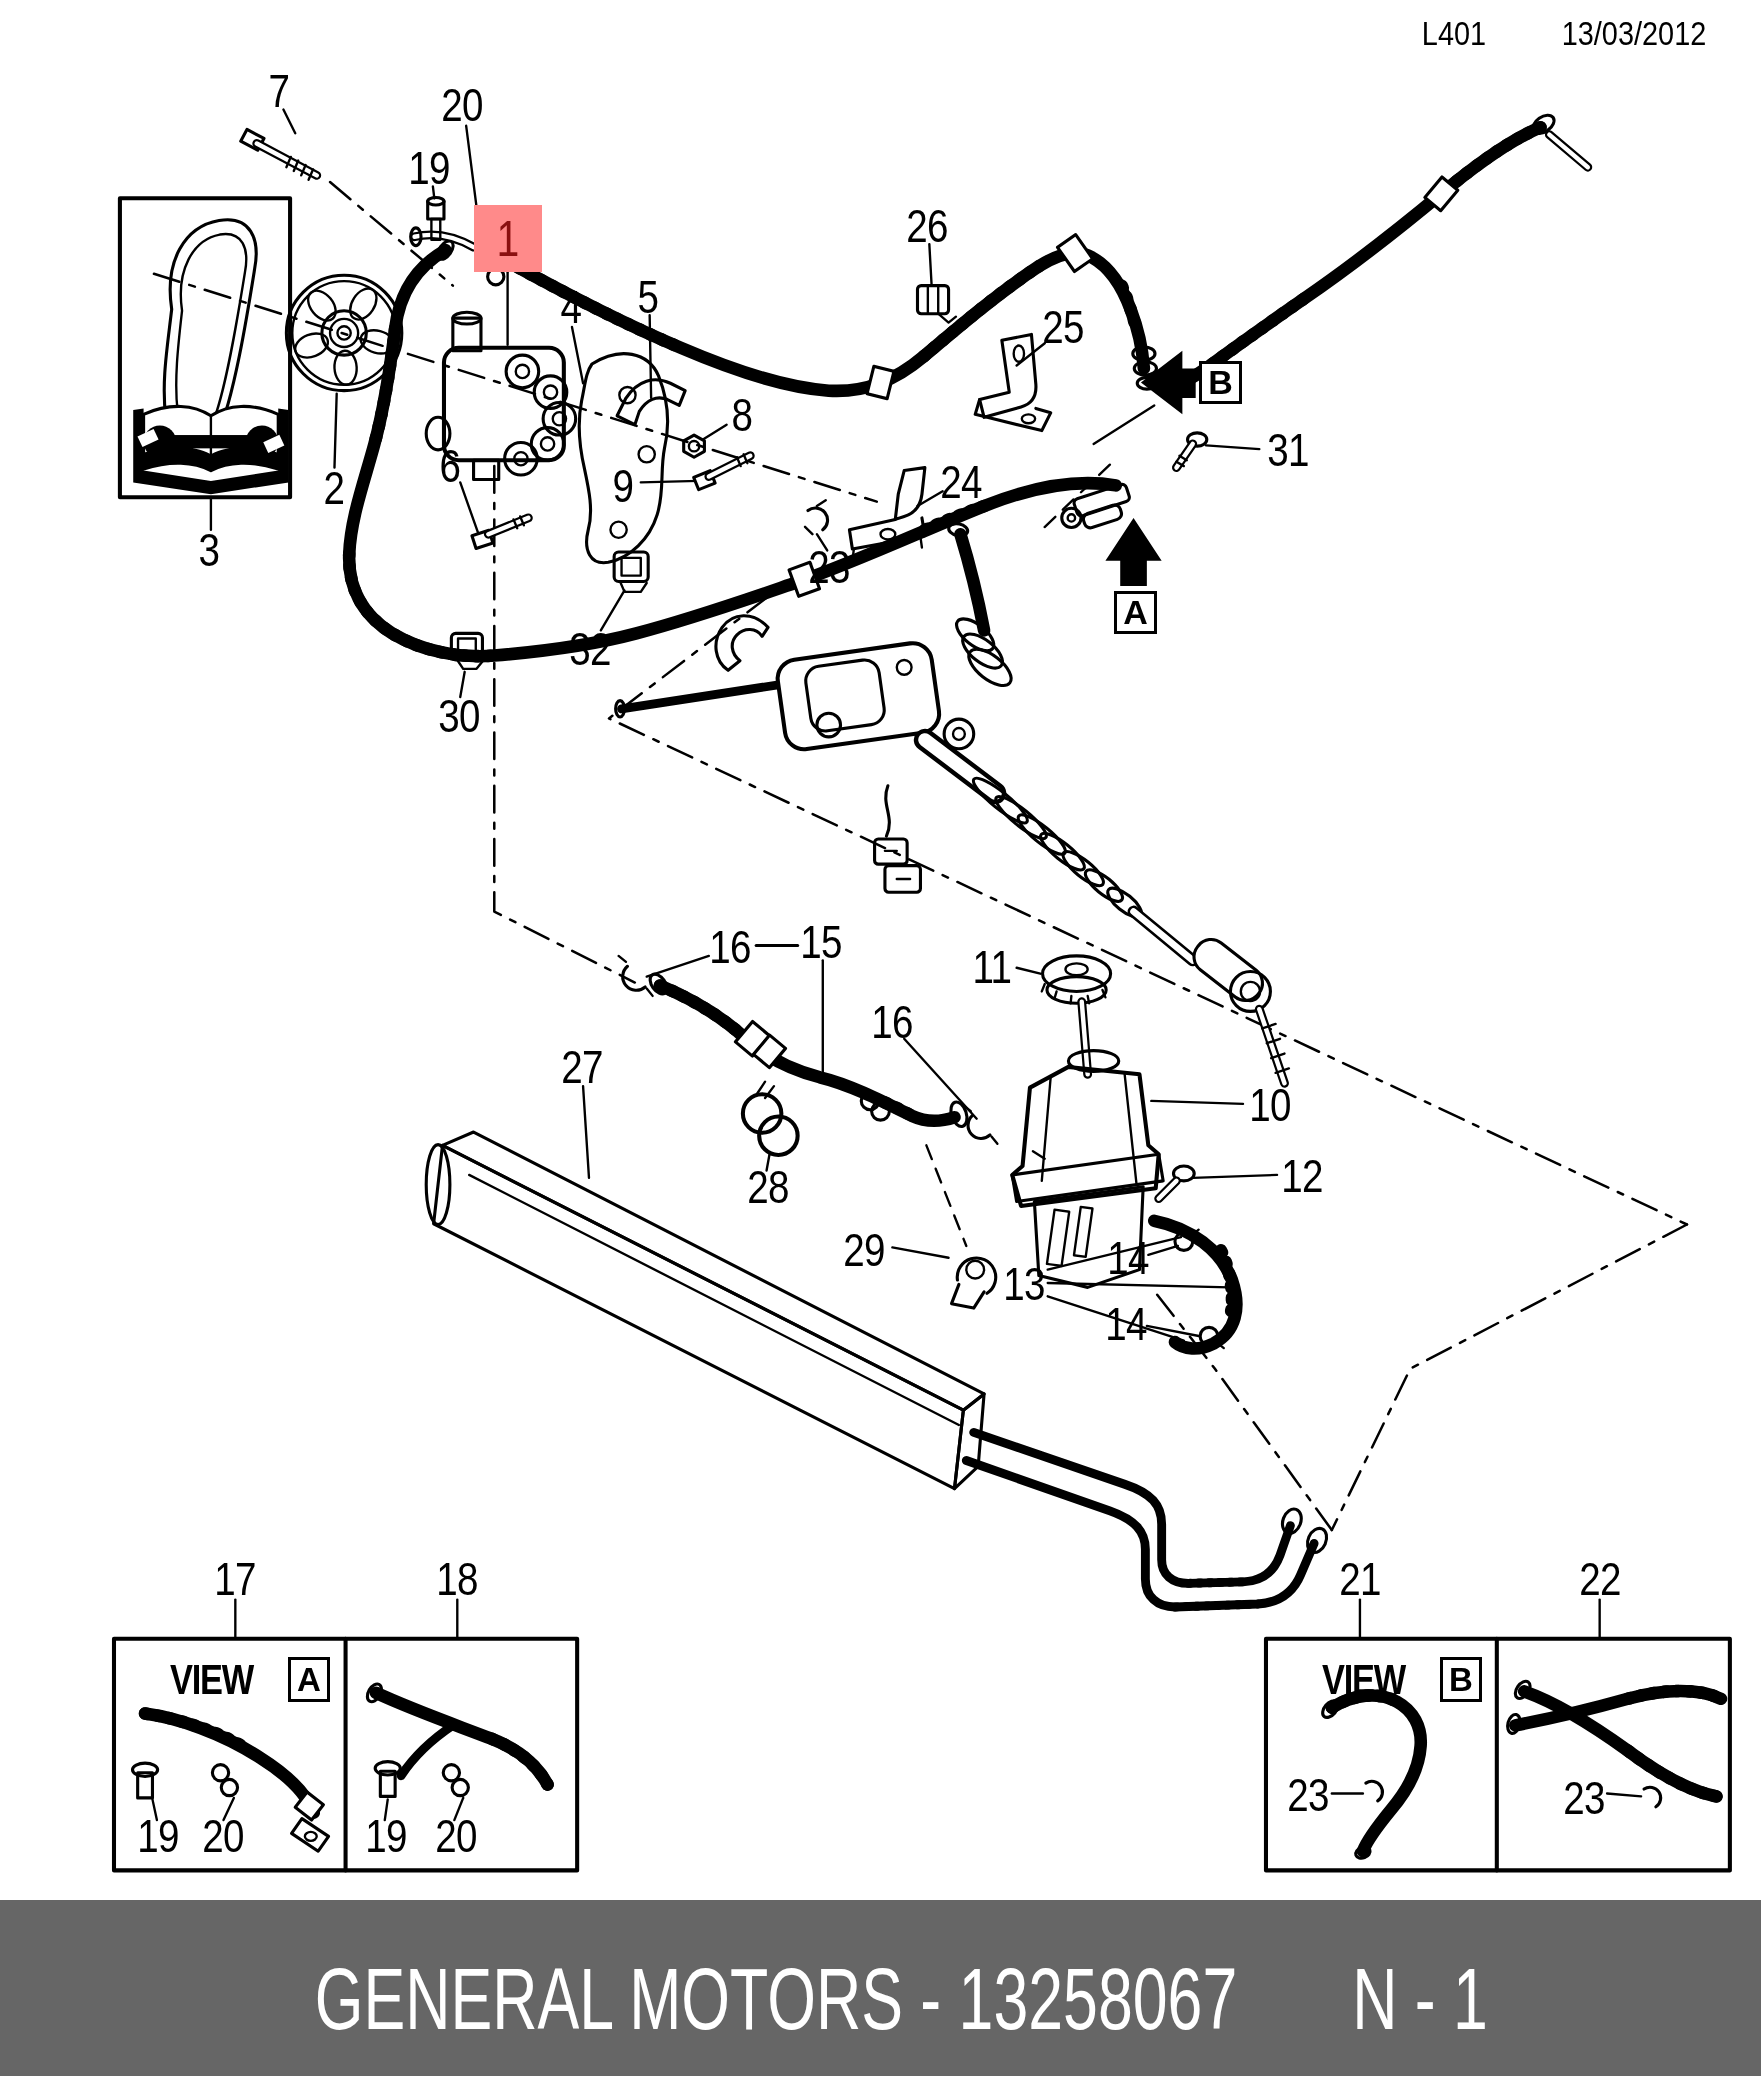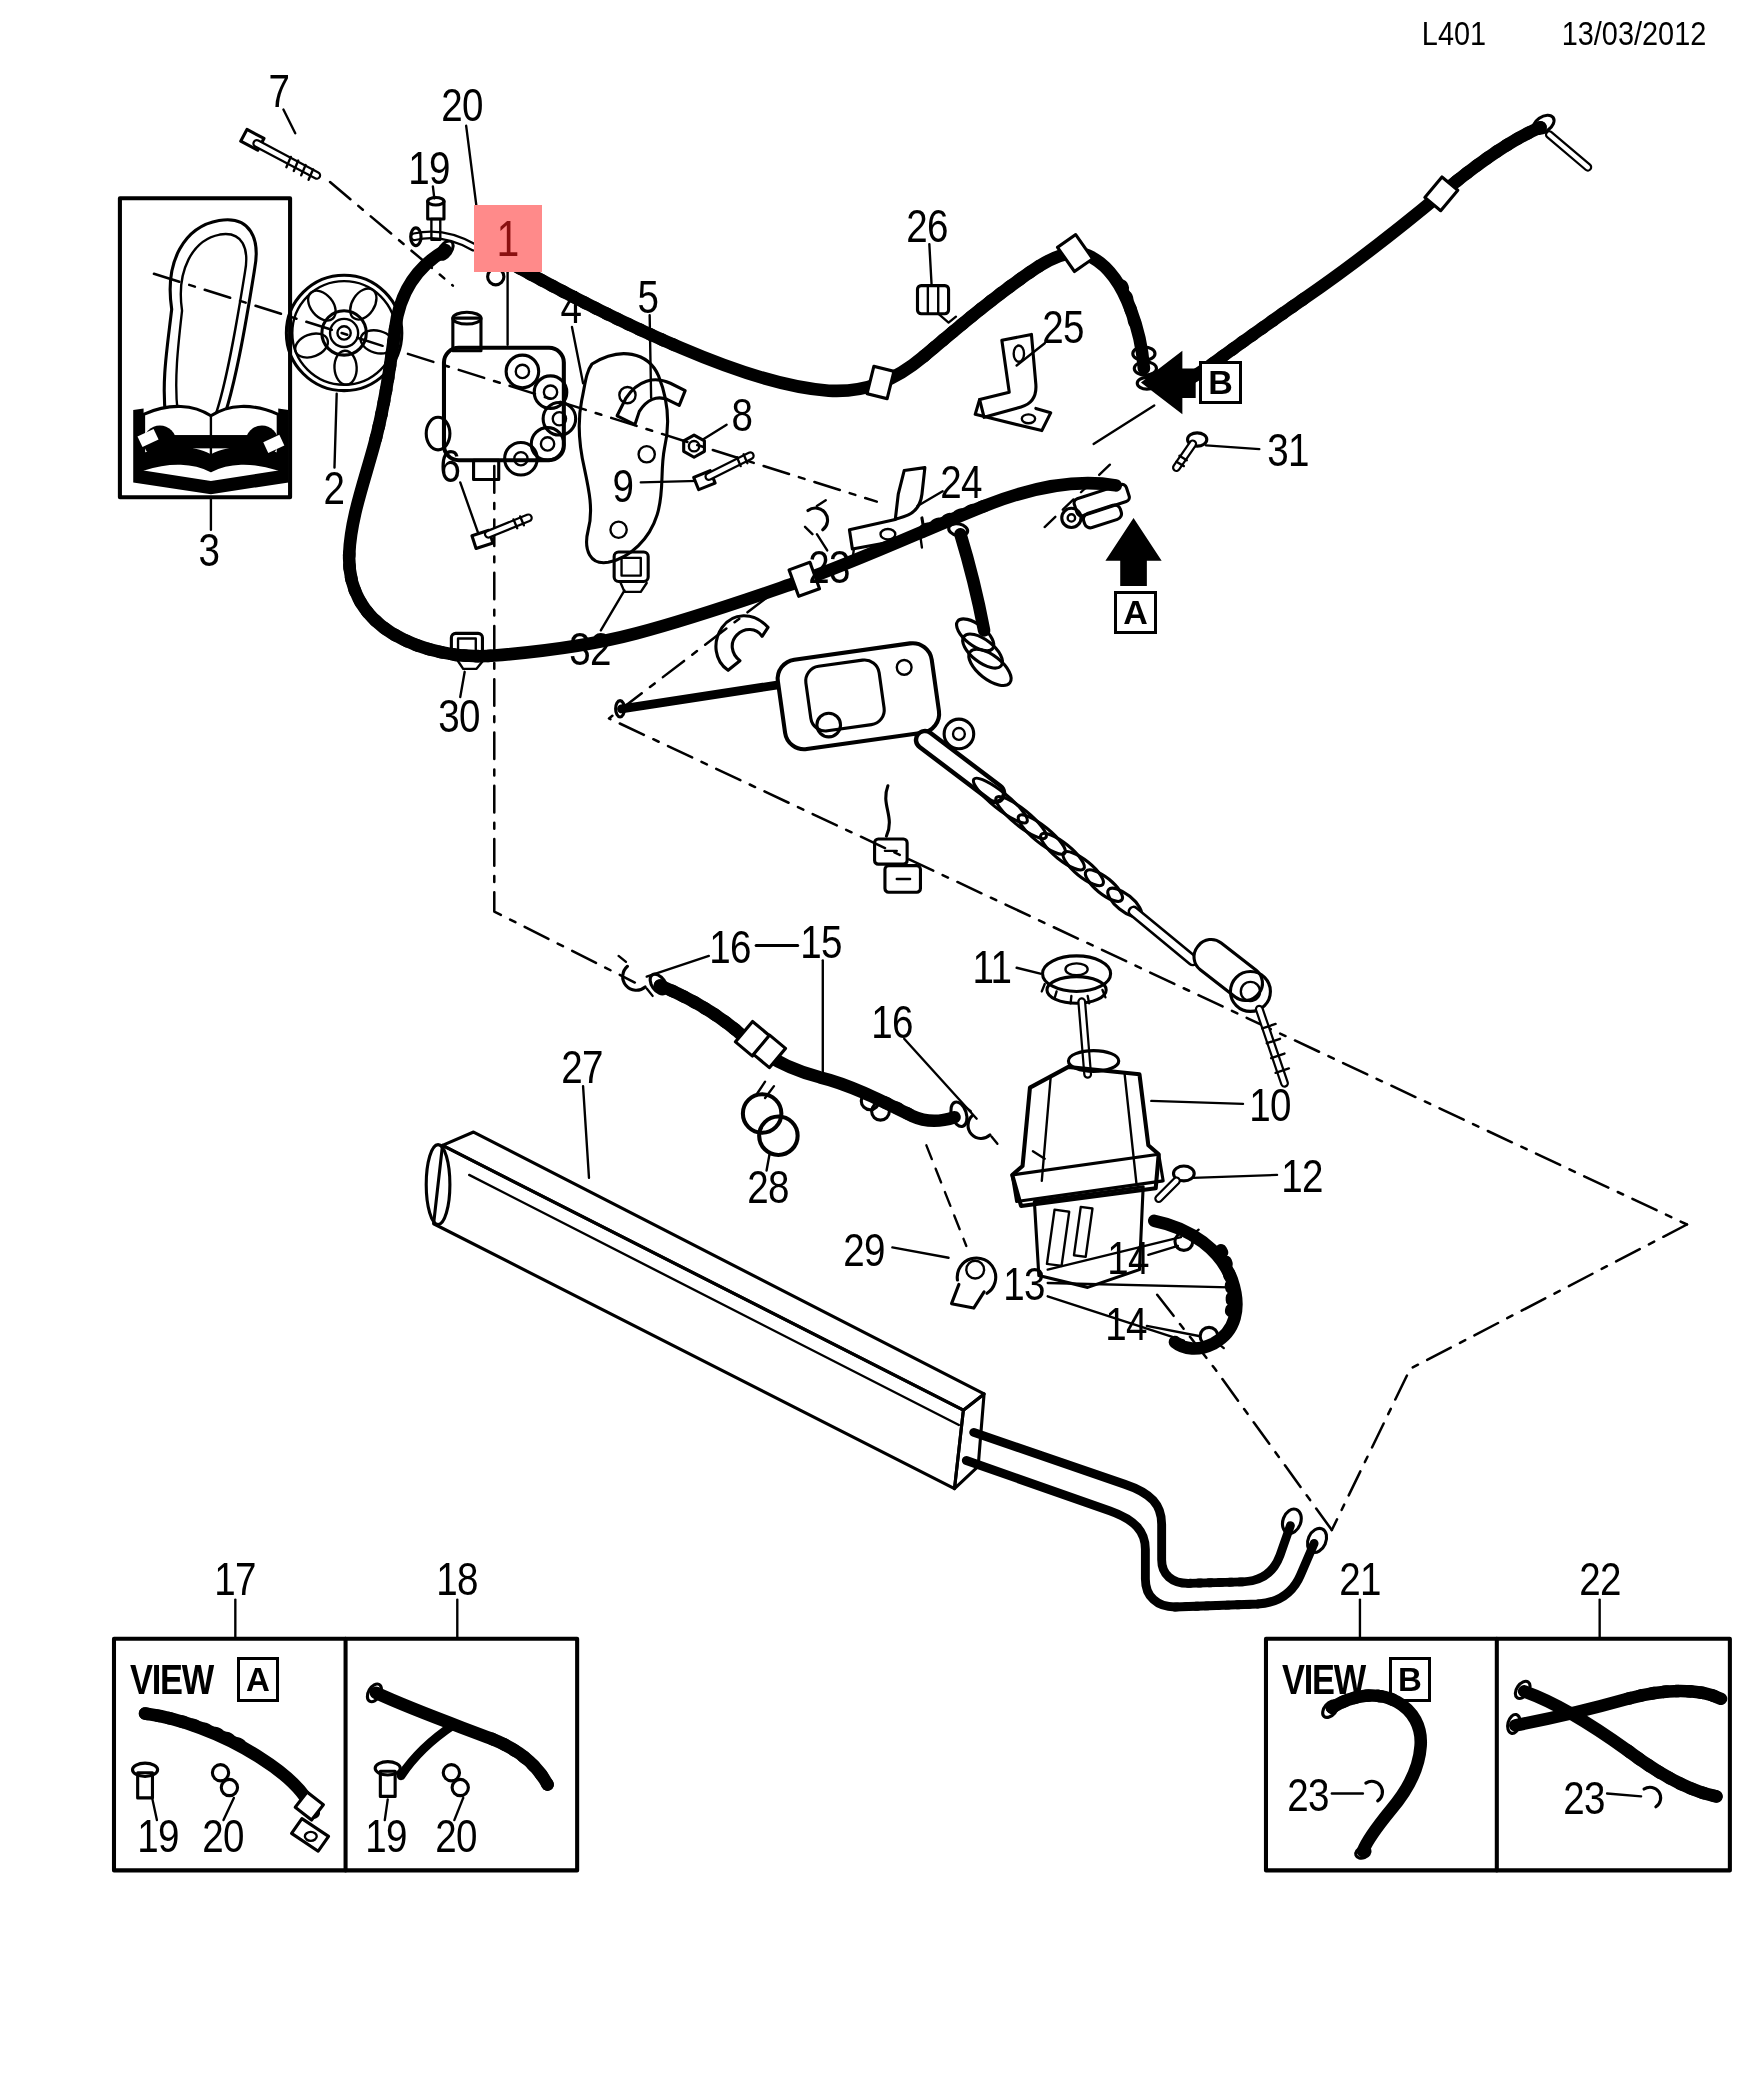--- a/index.html
+++ b/index.html
@@ -22,21 +22,21 @@
   .blk{fill:#000;stroke:none}
   .wht{fill:#fff}
   .co{position:absolute;transform:translate(-50%,-50%) scaleX(.82);font-size:47px;
       white-space:nowrap;letter-spacing:-0.7px;line-height:1;}
   .hdr{position:absolute;transform:translate(-50%,-50%) scaleX(.85);font-size:34px;white-space:nowrap;}
   .hl{position:absolute;left:474px;top:205px;width:68px;height:67px;background:var(--highlight-bg);
       display:flex;align-items:center;justify-content:center;font-size:50px;color:var(--highlight-fg);}
   .hl span{transform:scaleX(.82)}
   .abox{position:absolute;width:37px;height:37px;border:3.7px solid #000;background:#fff;
         display:flex;align-items:center;justify-content:center;font-weight:bold;font-size:34px;}
-  .viewlbl{position:absolute;display:flex;align-items:center;gap:3px;}
+  .viewlbl{position:absolute;display:flex;align-items:center;gap:14px;margin-left:40px;}
   .vword{font-weight:bold;font-size:43px;transform:scaleX(.8);transform-origin:left center;letter-spacing:-1.5px;}
   .vletter{border:3.7px solid #000;font-weight:bold;font-size:33px;padding:0.7px 6px;}
   .footer{position:absolute;left:0;top:1900px;width:1761px;height:176px;background:var(--footer-bg);color:var(--footer-fg);}
   .ftxt{position:absolute;transform:translate(-50%,-50%) scaleX(.72);font-size:87px;white-space:nowrap;}
 </style>
 </head>
 <body>
 
 <div class="page">
 
@@ -514,15 +514,19 @@
     <span class="vletter">A</span>
   </div>
   <div class="viewlbl" style="left:1282px;top:1655px">
     <span class="vword">VIEW</span>
     <span class="vletter">B</span>
   </div>
 
   <div class="abox" style="left:1114px;top:591px">A</div>
   <div class="abox" style="left:1199px;top:361px">B</div>
 
+  <div class="footer">
+    <div class="ftxt" style="left:776px;top:99px">GENERAL MOTORS - 13258067</div>
+    <div class="ftxt" style="left:1420px;top:99px">N - 1</div>
+  </div>
 
 </div>
 
 
 </body></html>

